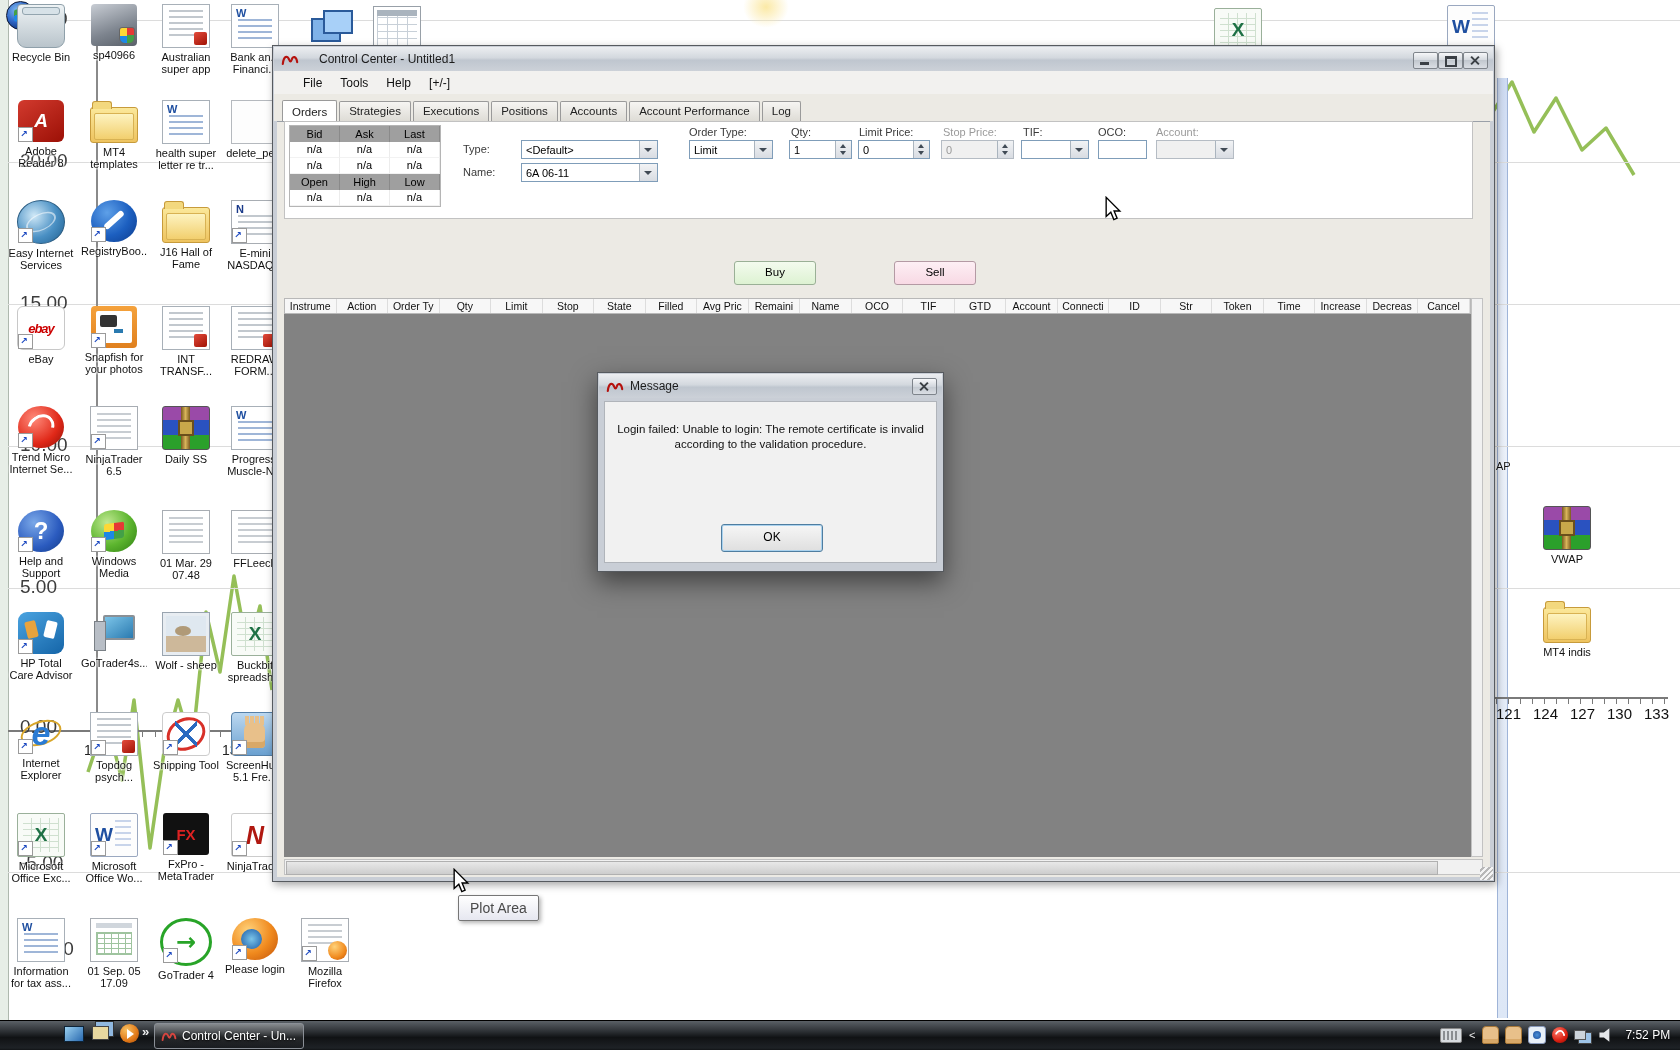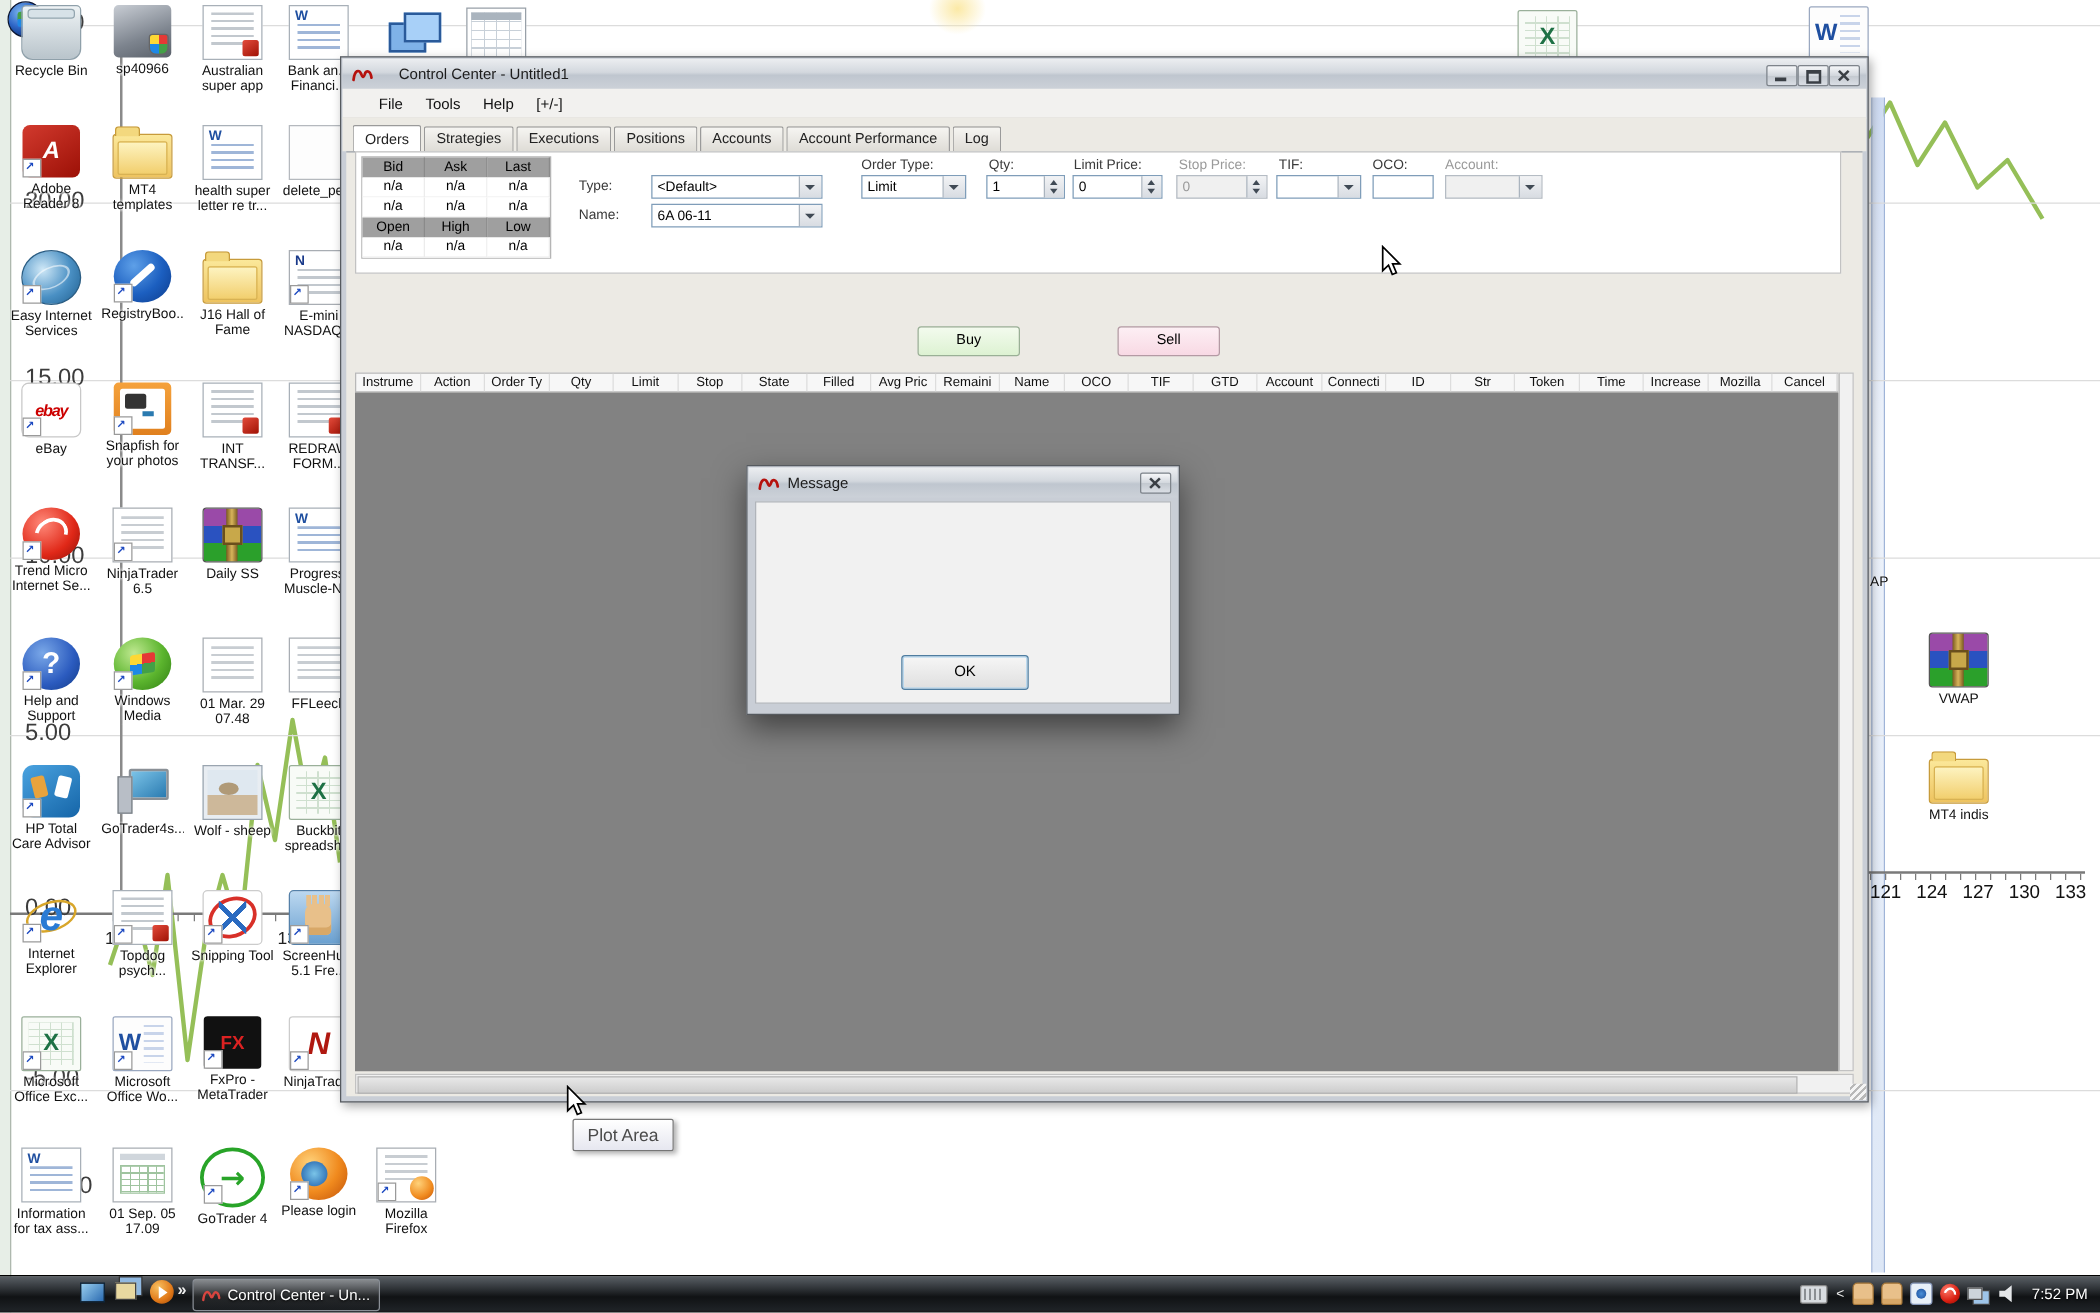--- a/index.html
+++ b/index.html
@@ -594,40 +594,41 @@
       <div class="th">OCO</div>
       <div class="th">TIF</div>
       <div class="th">GTD</div>
       <div class="th">Account</div>
       <div class="th">Connecti</div>
       <div class="th">ID</div>
       <div class="th">Str</div>
       <div class="th">Token</div>
       <div class="th">Time</div>
       <div class="th">Increase</div>
-      <div class="th">Mozilla</div>
+      <div class="th">Decreas</div>
       <div class="th">Cancel</div>
     </div>
   <div id="tbody"></div>
   <div id="vscroll"></div>
   <div id="hscroll">
       <div id="hthumb"></div>
     </div>
   <div id="grip"></div>
 </div>
 
 <div id="dlg">
   <div id="dlgtitle">
     <svg class="ticon" width="18" height="13" viewBox="0 0 20 14">
       <path d="M2 12 C3 3,7 2,9 7 C10 10,11 10,12 7 C13 3,17 3,18 10" fill="none" stroke="#b5120e" stroke-width="2.4" stroke-linecap="round"></path>
     </svg>
     <span id="dlgname">Message</span>
     <div class="wbtn cls"></div>
   </div>
   <div id="dlgpanel">
+    <div id="dlgmsg">Login failed: Unable to login: The remote certificate is invalid according to the validation procedure.</div>
     <div id="okbtn">OK</div>
   </div>
 </div>
 
 <div id="ptip">Plot Area</div>
 <svg class="cursor" style="left:1104px;top:196px" width="18" height="26" viewBox="0 0 12 19">
   <path d="M1 1 L1 15 L4.4 11.8 L6.6 17.2 L9 16.2 L6.8 11 L11 11 Z" fill="#fff" stroke="#000" stroke-width="1"></path>
 </svg>
 <svg class="cursor" style="left:452px;top:868px" width="18" height="26" viewBox="0 0 12 19">
   <path d="M1 1 L1 15 L4.4 11.8 L6.6 17.2 L9 16.2 L6.8 11 L11 11 Z" fill="#fff" stroke="#000" stroke-width="1"></path>

